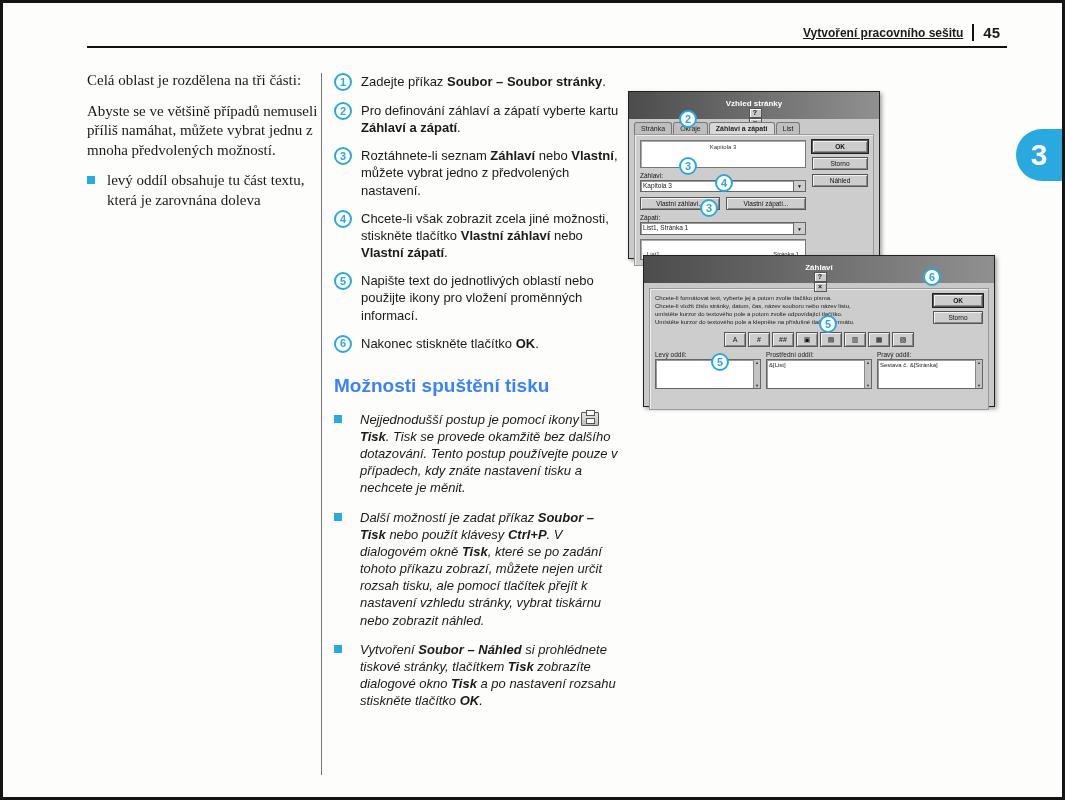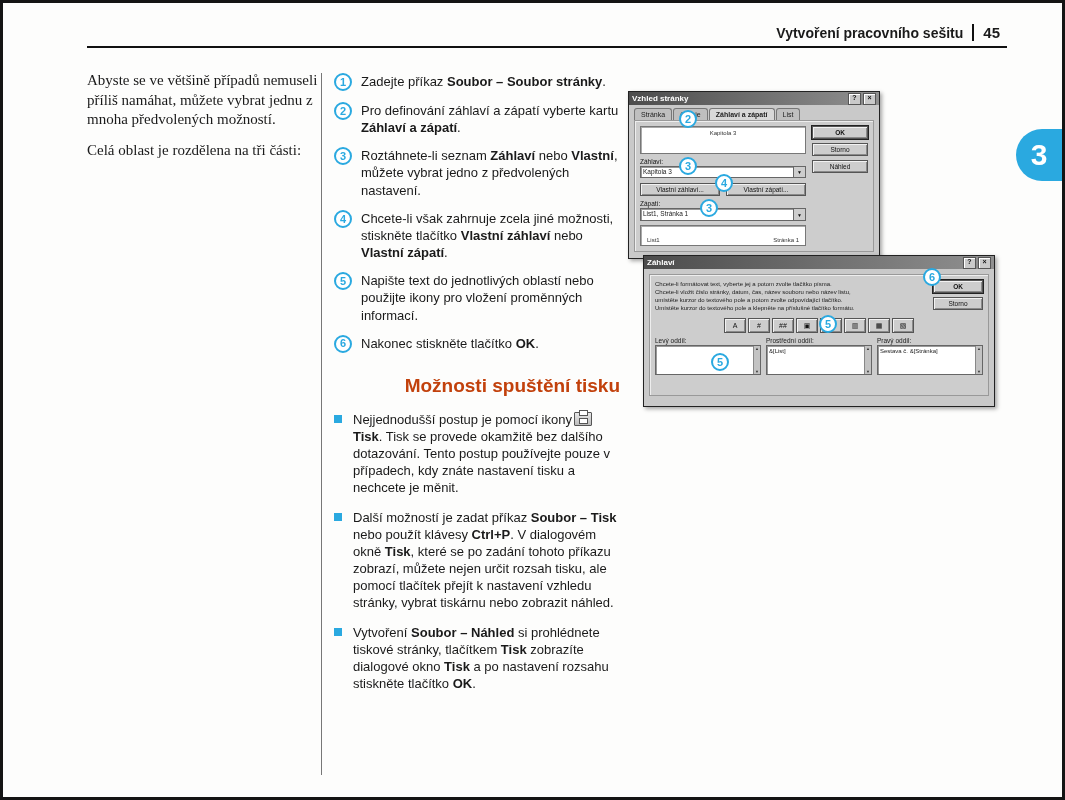--- a/index.html
+++ b/index.html
@@ -1,21 +1,21 @@
 <!DOCTYPE html>
 <html><head>
 <meta charset="utf-8">
 <style>
   html,body{margin:0;padding:0;background:#dcdcdc;}
   #page{position:relative;width:1065px;height:800px;background:#fdfdfc;border:3px solid #141414;
         box-sizing:border-box;overflow:hidden;font-family:"Liberation Sans",sans-serif;color:#1a1a1a;}
 
   
   .header{position:absolute;top:21px;right:62px;display:flex;align-items:center;gap:9px;}
-  .header-title{font-weight:bold;font-size:14px;}
+  .header-title{font-weight:bold;font-size:12px;text-decoration:underline;}
   .header-sep{width:2px;height:17px;background:#111;}
   .page-num{font-weight:bold;font-size:15px;}
   .rule{position:absolute;top:43px;left:84px;width:920px;height:2px;background:#111;}
 
   
   .chapter-tab{position:absolute;right:0;top:126px;width:46px;height:52px;background:#2aa9e0;
         border-radius:26px 0 0 26px;display:flex;align-items:center;justify-content:center;
         color:#fff;font-weight:bold;font-size:30px;}
 
   
@@ -28,37 +28,37 @@
   .divider{position:absolute;left:318px;top:70px;width:1px;height:702px;background:#777;}
 
   
   .mid-col{position:absolute;left:331px;top:70px;width:286px;font-size:13px;line-height:1.32;}
   .step{display:flex;gap:9px;margin-bottom:11px;}
   .badge{width:18px;height:18px;border-radius:50%;border:2px solid #2aa9e0;background:#fff;color:#2aa9e0;
         font-weight:bold;font-size:11px;display:flex;align-items:center;justify-content:center;
         box-sizing:border-box;font-family:"Liberation Sans",sans-serif;}
   .step .badge{flex:0 0 18px;}
   .step-text{flex:1;}
-  h2.section-heading{font-size:19px;margin:20px 0 13px;color:#c2410c;text-align:right;}
-  .pb{display:flex;gap:11px;margin-bottom:12px;}
+  h2.section-heading{font-size:19px;margin:20px 0 13px;color:#3b82f6;}
+  .pb{display:flex;gap:18px;margin-bottom:12px;font-style:italic;}
   .pb .sq{margin-top:4px;}
 
   
   .inline-icon{display:inline-block;vertical-align:-2px;margin:0 3px 0 2px;}
   .icon-printer{width:16px;height:12px;border:1px solid #555;background:linear-gradient(#e8e8e8,#bdbdbd);
         border-radius:1px;position:relative;}
   .icon-printer::before{content:"";position:absolute;left:4px;top:-3px;width:7px;height:4px;background:#fff;border:1px solid #555;}
   .icon-printer::after{content:"";position:absolute;left:4px;bottom:1px;width:7px;height:4px;background:#fff;border:1px solid #555;}
 
   
   .dialog{position:absolute;background:#c9c9c9;border:1px solid #222;box-shadow:2px 2px 4px rgba(0,0,0,.35);}
   #dlg-pagesetup{left:625px;top:88px;width:250px;height:166px;}
   #dlg-header{left:640px;top:252px;width:350px;height:150px;}
   .titlebar{height:13px;background:linear-gradient(90deg,#4c4c4c,#909090);color:#fff;display:flex;
-        align-items:center;padding:0 3px;font-weight:bold;font-size:8px;}
+        align-items:center;padding:7px 3px;font-weight:bold;font-size:8px;flex-direction:column;}
   .titlebar .title{flex:1;}
   .tb-btn{width:11px;height:10px;background:#c9c9c9;border:1px solid #555;box-shadow:inset 1px 1px 0 #fff;
         color:#111;font-size:7px;line-height:8px;text-align:center;margin-left:2px;font-weight:bold;}
 
   .tabs{display:flex;padding:3px 5px 0;}
   .tab{padding:2px 6px;font-size:7px;background:#bfbfbf;border:1px solid #777;border-bottom:none;
         border-radius:3px 3px 0 0;margin-right:1px;color:#222;}
   .tab.active{background:#d8d8d8;font-weight:bold;}
 
   .dlg-body{margin:0 5px 5px;border:1px solid #999;box-shadow:inset 1px 1px 0 #eee;padding:5px;background:#cdcdcd;}
@@ -116,44 +116,48 @@
     <span class="header-sep"></span>
     <span class="page-num">45</span>
   </div>
   <div class="rule"></div>
 
   <div class="chapter-tab">
     <span>3</span>
   </div>
 
   <div class="left-col">
+    <p>Celá oblast je rozdělena na tři části:</p>
     <p>Abyste se ve většině případů nemuseli příliš namáhat, můžete vybrat jednu z mnoha předvolených možností.</p>
-    <p>Celá oblast je rozdělena na tři části:</p>
     <div class="lc-bullets">
+      <div class="lc-bullet">
+        <span class="sq"></span>
+        <span>levý oddíl obsahuje tu část textu, která je zarovnána doleva</span>
+      </div>
     </div>
   </div>
 
   <div class="divider"></div>
 
   <div class="mid-col">
     <div class="step">
       <span class="badge">1</span>
       <div class="step-text"><span>Zadejte příkaz </span><b>Soubor – Soubor stránky</b><span>.</span></div>
     </div>
     <div class="step">
       <span class="badge">2</span>
       <div class="step-text"><span>Pro definování záhlaví a zápatí vyberte kartu </span><b>Záhlaví a zápatí</b><span>.</span></div>
     </div>
     <div class="step">
       <span class="badge">3</span>
       <div class="step-text"><span>Roztáhnete-li seznam </span><b>Záhlaví</b><span> nebo </span><b>Vlastní</b><span>, můžete vybrat jedno z předvolených nastavení.</span></div>
     </div>
     <div class="step">
       <span class="badge">4</span>
-      <div class="step-text"><span>Chcete-li však zahrnuje zcela jiné možnosti, stiskněte tlačítko </span><b>Vlastní záhlaví</b><span> nebo </span><b>Vlastní zápatí</b><span>.</span></div>
+      <div class="step-text"><span>Chcete-li však zobrazit zcela jiné možnosti, stiskněte tlačítko </span><b>Vlastní záhlaví</b><span> nebo </span><b>Vlastní zápatí</b><span>.</span></div>
     </div>
     <div class="step">
       <span class="badge">5</span>
       <div class="step-text"><span>Napište text do jednotlivých oblastí nebo použijte ikony pro vložení proměnných informací.</span></div>
     </div>
     <div class="step">
       <span class="badge">6</span>
       <div class="step-text"><span>Nakonec stiskněte tlačítko </span><b>OK</b><span>.</span></div>
     </div>
 

